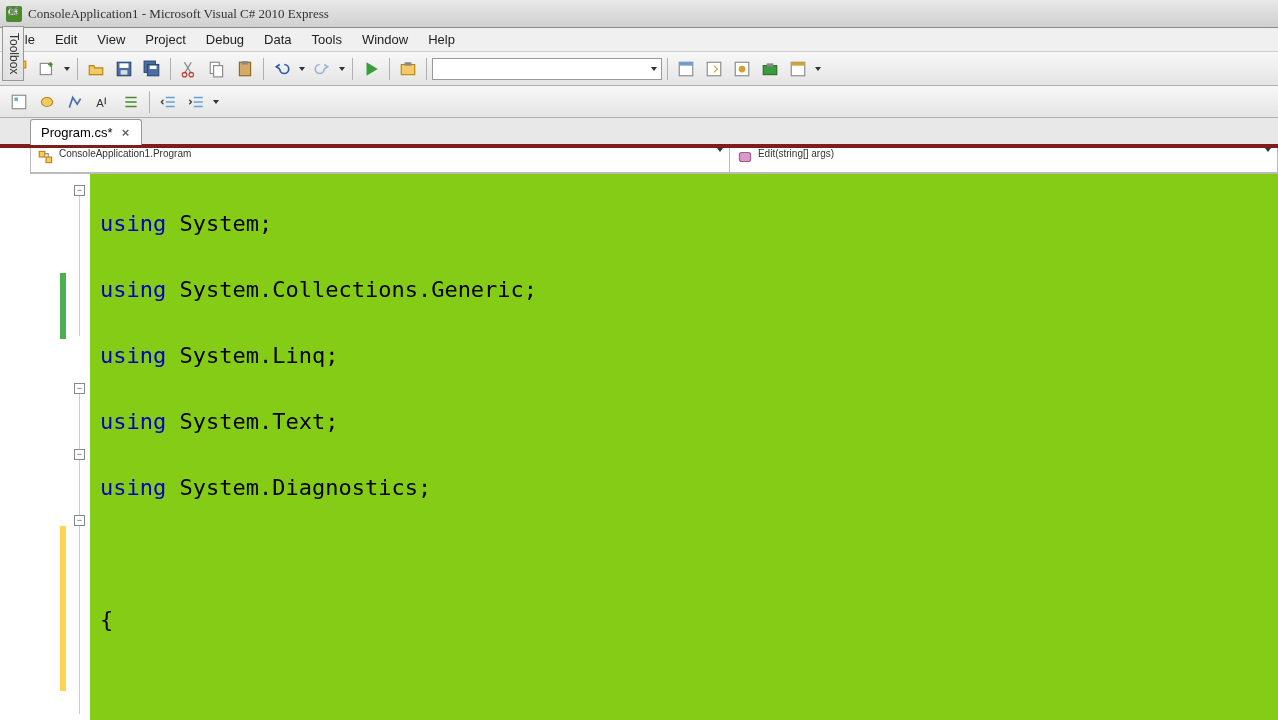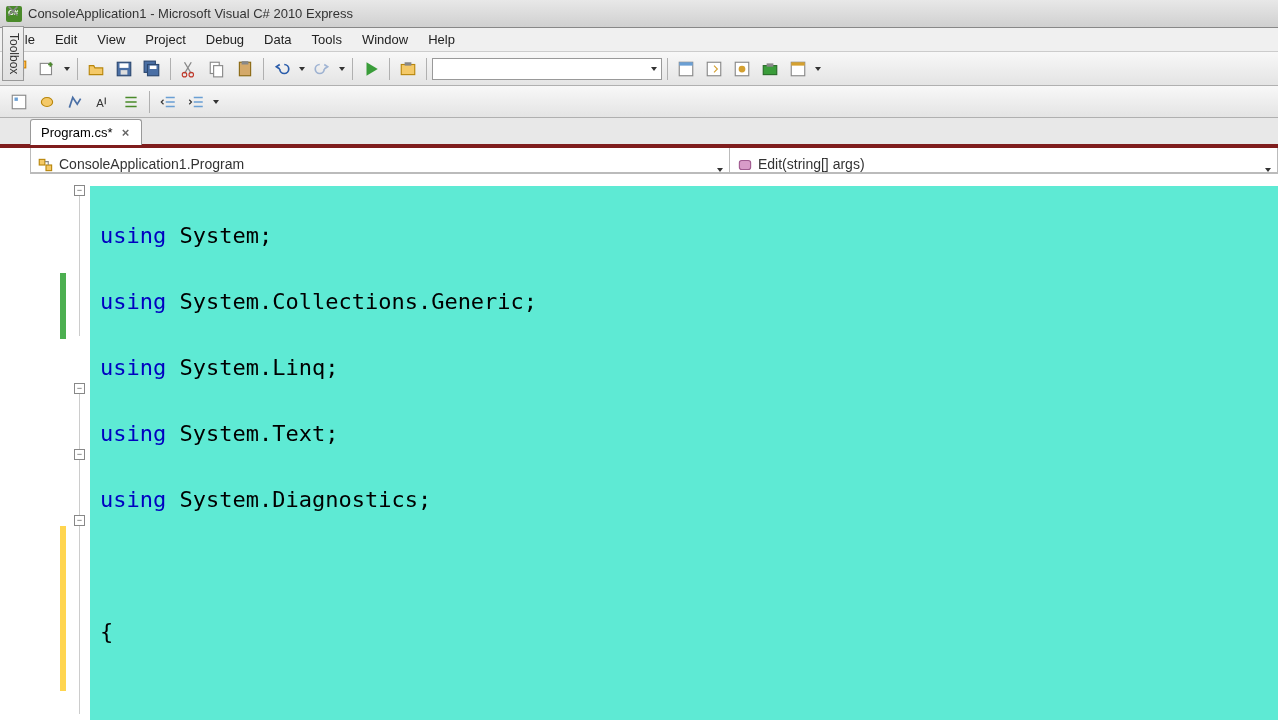--- a/index.html
+++ b/index.html
@@ -12,20 +12,21 @@
     overflow: hidden;
   }
   .title-bar {
     height: 28px;
     background: linear-gradient(#e8e8e8, #d0d0d0);
     border-bottom: 1px solid #888;
     display: flex;
     align-items: center;
     padding: 12px 6px;
     gap: 6px;
+    font-family: Liberation Serif, serif;
   }
   .title-bar .app-icon {
     width: 16px; height: 16px;
     background: #4a8a2a;
     border-radius: 2px;
     position: relative;
   }
   .title-bar .app-icon::before {
     content: "C#";
     color: white;
@@ -154,24 +155,24 @@
     height: 26px;
     display: flex;
     border-bottom: 1px solid #bbb;
     margin-left: 30px;
   }
   .nav-combo {
     flex: 1;
     border: 1px solid #bbb;
     border-top: none;
     display: flex;
-    align-items: flex-end;
+    align-items: flex-start;
     padding: 0 6px;
     gap: 6px;
-    font-size: 14px;
+    font-size: 10px;
     color: #333;
     background: #fff;
   }
   .nav-combo:last-child { border-left: none; flex: 0.78; }
   .nav-icon {
     width: 16px; height: 16px;
   }
   .nav-combo .arrow-down { margin-left: auto; }
   .editor-area {
     display: flex;
@@ -180,28 +181,27 @@
     position: relative;
   }
   .gutter {
     width: 60px;
     background: #fff;
     position: relative;
     border-right: 0;
   }
   .code-area {
     flex: 1;
-    background: #5eead4;
+    background: #84cc16;
     font-family: Consolas, monospace;
     font-size: 22px;
     line-height: 33px;
     padding-left: 10px;
     white-space: pre;
     position: relative;
-    margin-top: 12px;
   }
   .code-line { height: 33px; position: relative; }
   .kw { color: #0000c0; }
   .txt { color: #000; }
   .fold-box {
     position: absolute;
     left: 44px;
     width: 11px; height: 11px;
     border: 1px solid #888;
     background: #fff;

